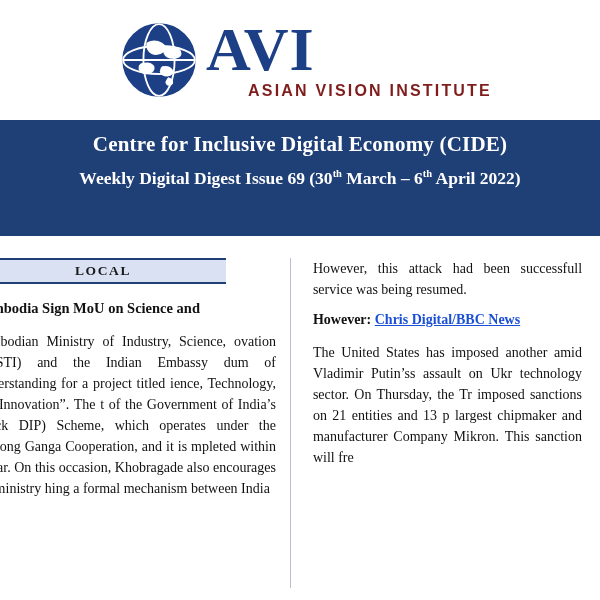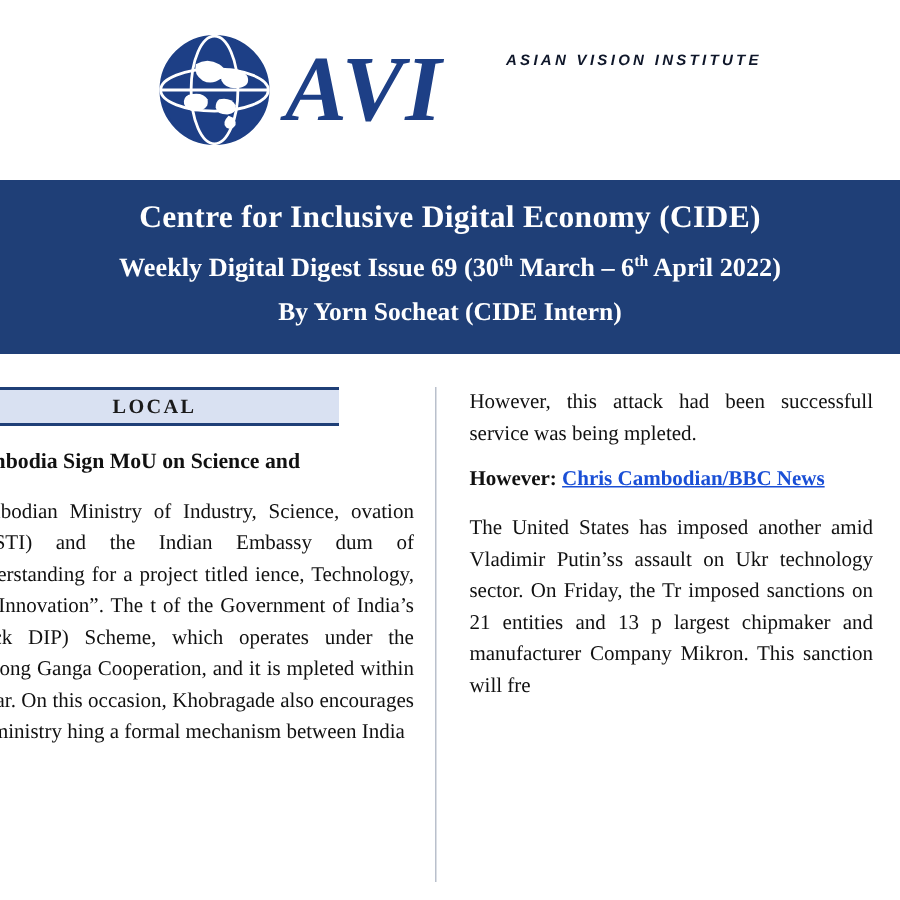--- a/index.html
+++ b/index.html
@@ -31,37 +31,36 @@
     gap: 8px;
     transform: translateX(6px);
   }
   .globe {
     width: 78px;
     height: 78px;
     flex: 0 0 auto;
   }
   .wordmark {
     display: flex;
-    flex-direction: row;
+    flex-direction: column;
     align-items: flex-start;
-    font-style: italic;
   }
   .avi-text {
     font-family: "Liberation Serif", serif;
     font-weight: bold;
     font-size: 62px;
     line-height: 0.95;
     color: #1d3f86;
     letter-spacing: 1px;
   }
   .avi-sub {
     font-family: "Liberation Sans", sans-serif;
-    font-size: 10px;
+    font-size: 16px;
     letter-spacing: 2.2px;
-    color: #0f172a;
+    color: #7f1d1d;
     font-weight: bold;
     margin-top: 4px;
     padding-left: 3px;
     margin-left: 39px;
   }
 
   
   .title-band {
     background: #1f3f77;
     color: #ffffff;
@@ -72,21 +71,21 @@
   }
   .band-line-1 {
     font-size: 21px;
     font-weight: bold;
     letter-spacing: 0.2px;
     margin-bottom: 11px;
   }
   .band-line-2 {
     font-size: 17.5px;
     font-weight: bold;
-    margin-bottom: 9px;
+    margin-bottom: 22px;
   }
   .band-line-2 sup {
     font-size: 10.5px;
     vertical-align: super;
   }
   .band-line-3 {
     font-size: 17px;
     font-weight: bold;
   }
 
@@ -198,35 +197,34 @@
       <div class="avi-sub">ASIAN VISION INSTITUTE</div>
     </div>
   </div>
 </div>
 
 <div class="title-band">
   <div class="band-line-1">Centre for Inclusive Digital Economy (CIDE)</div>
   <div class="band-line-2">
     <span>Weekly Digital Digest Issue 69 (30</span><sup>th</sup><span> March – 6</span><sup>th</sup><span>  April 2022)</span>
   </div>
-  <div class="band-line-3">By Yorn Socheat (CIDE Intern)</div>
 </div>
 
 <div class="content">
 
   <div class="col col-left">
     <div class="section-head">LOCAL</div>
     <div class="headline">Cambodia Sign MoU on Science and</div>
     <div class="para">Cambodian Ministry of Industry, Science, ovation (MISTI) and the Indian Embassy dum of Understanding for a project titled ience, Technology, and Innovation”. The t of the Government of India’s Quick DIP) Scheme, which operates under the Mekong Ganga Cooperation, and it is mpleted within a year. On this occasion, Khobragade also encourages the ministry hing a formal mechanism between India</div>
   </div>
 
   <div class="divider"></div>
 
   <div class="col col-right">
-    <div class="para">However, this attack had been successfull service was being mpleted.</div>
+    <div class="para">However, this attack had been successfull service was being resumed.</div>
     <div class="source-line">
       <span class="source-label">However:</span>
-      <a class="source-link" href="#">Chris Cambodian/BBC News</a>
+      <a class="source-link" href="#">Chris Digital/BBC News</a>
     </div>
-    <div class="para">The United States has imposed another amid Vladimir Putin’ss assault on Ukr technology sector. On Friday, the Tr imposed sanctions on 21 entities and 13 p largest chipmaker and manufacturer Company Mikron. This sanction will fre</div>
+    <div class="para">The United States has imposed another amid Vladimir Putin’ss assault on Ukr technology sector. On Thursday, the Tr imposed sanctions on 21 entities and 13 p largest chipmaker and manufacturer Company Mikron. This sanction will fre</div>
   </div>
 
 </div>
 
 </body></html>

